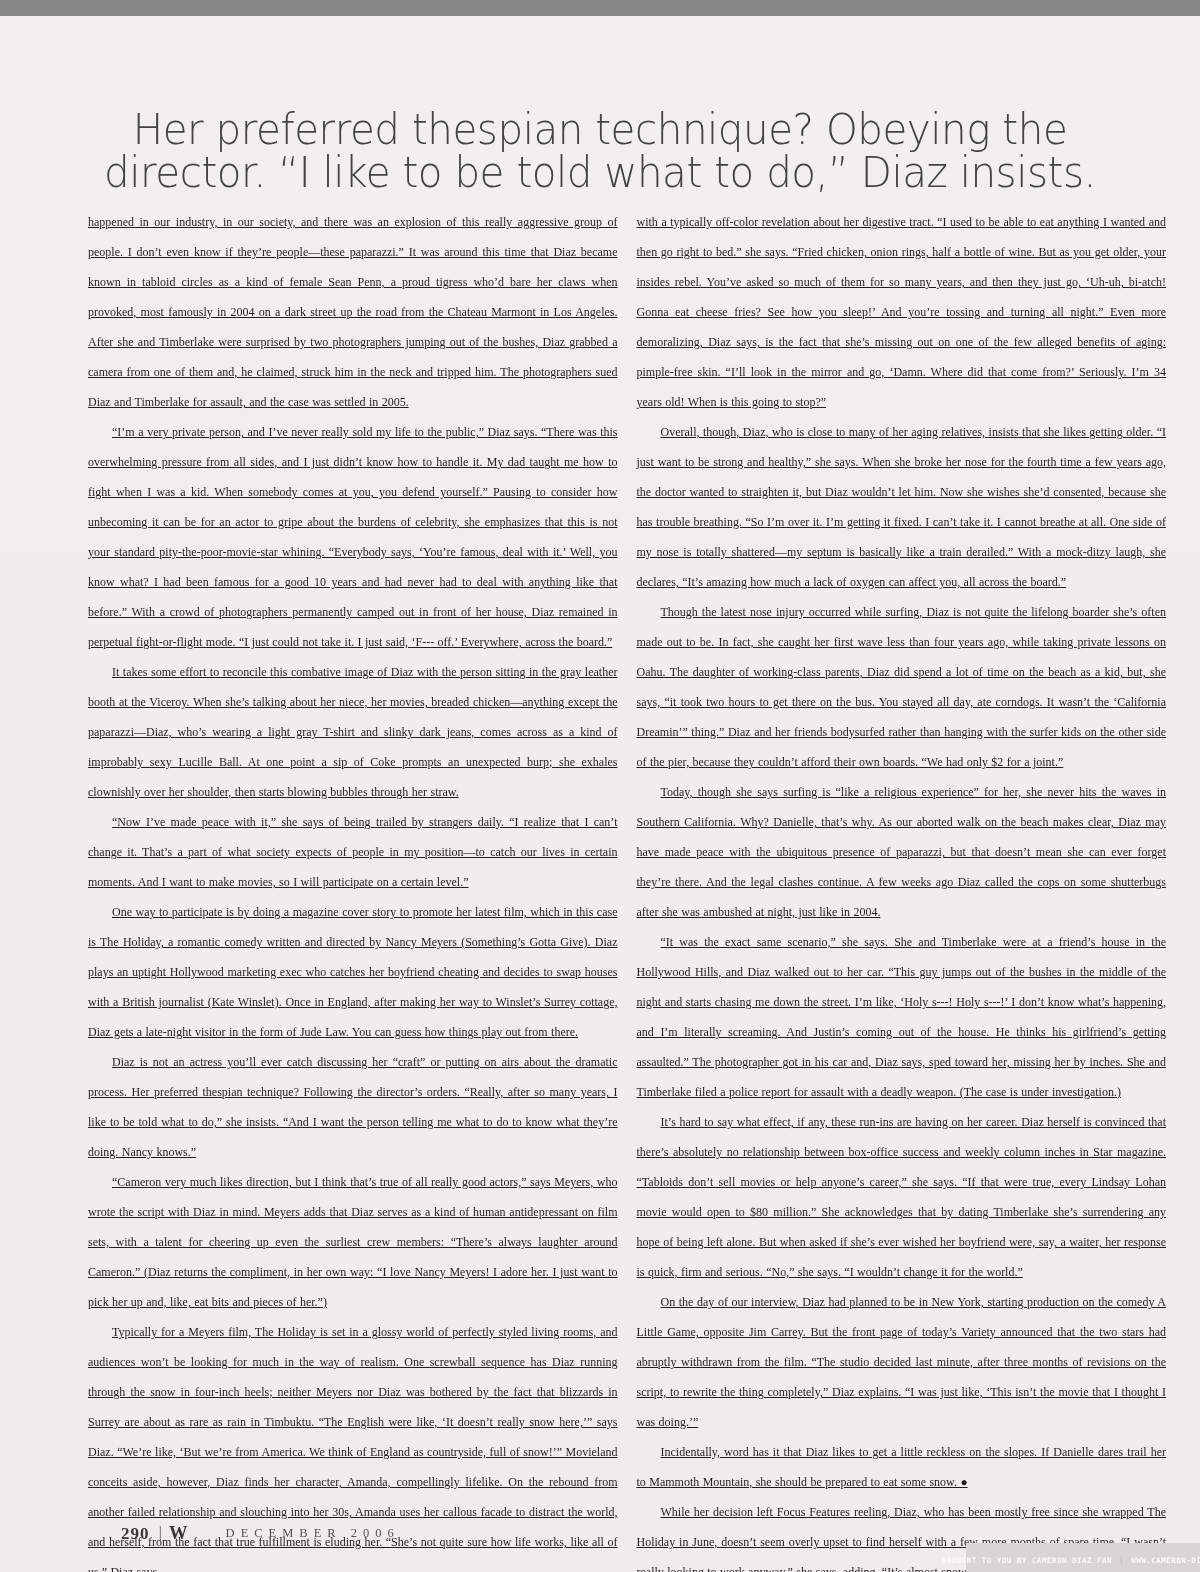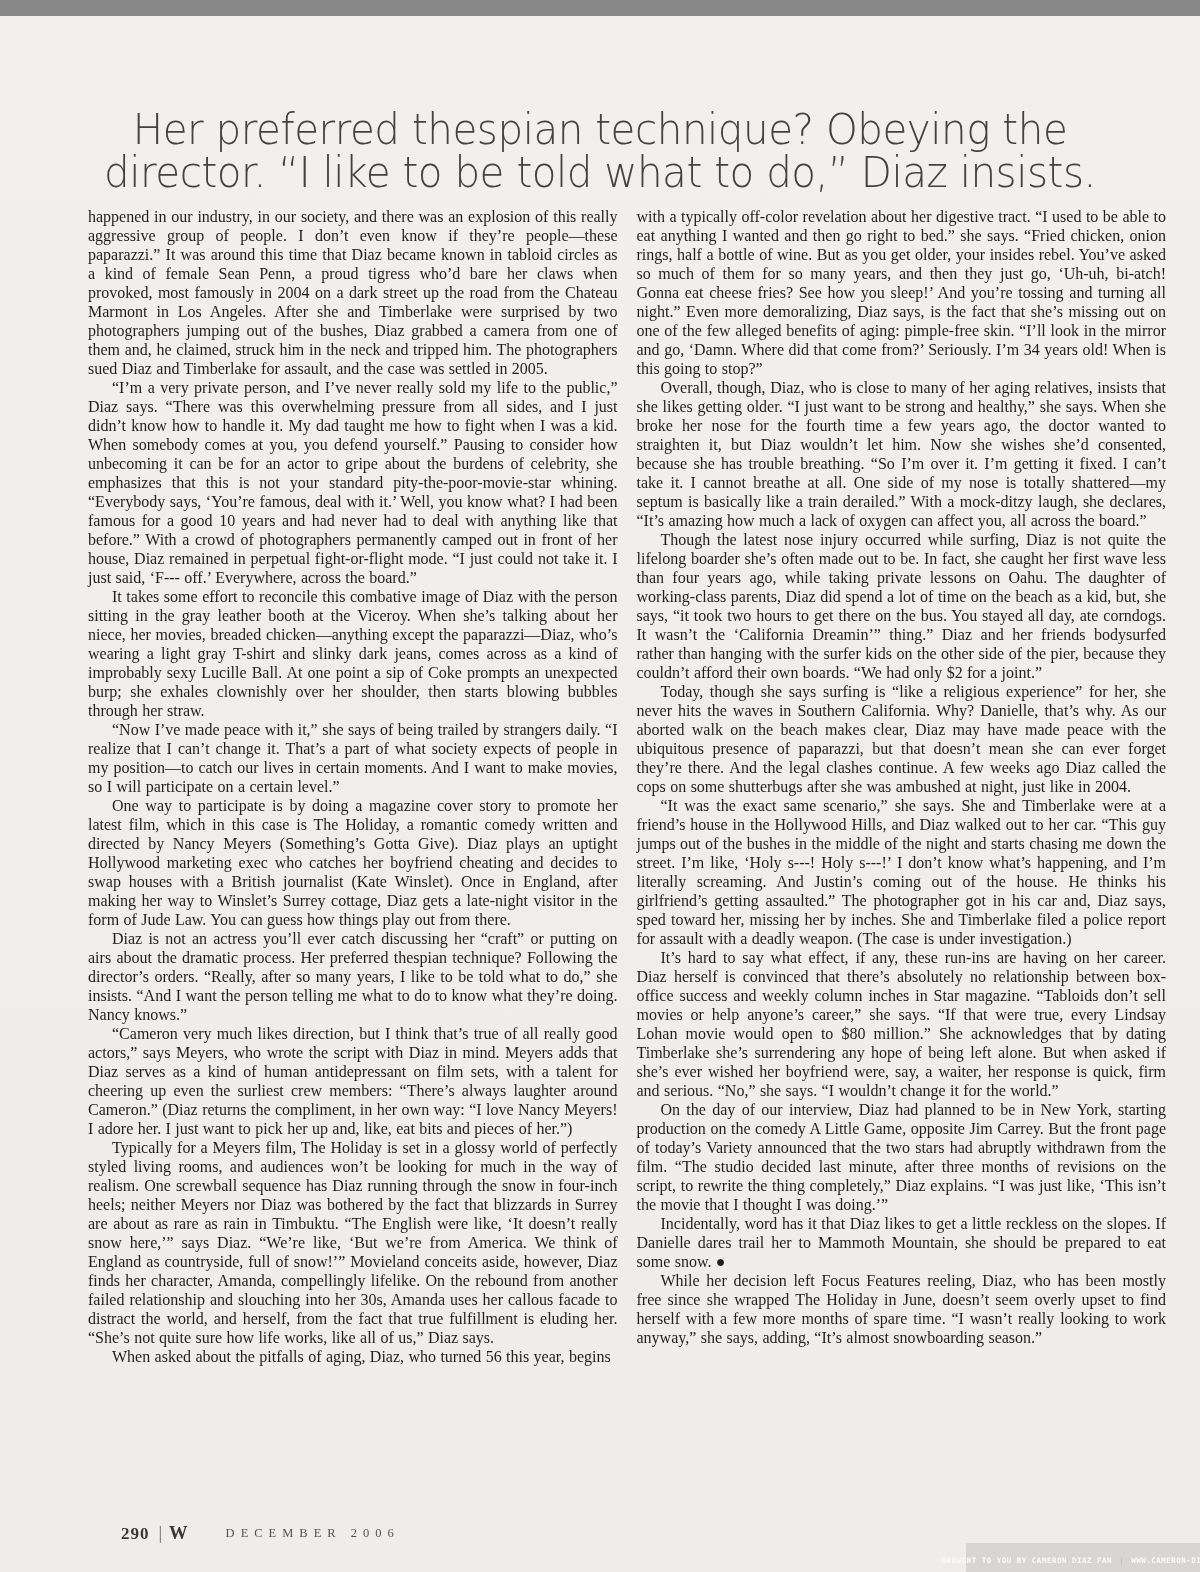--- a/index.html
+++ b/index.html
@@ -39,25 +39,26 @@
     top: 191px;
     left: 88px;
     width: 1078px;
     display: flex;
     gap: 19px;
   }
   .col { width: 530px; }
   .para {
     margin: 0;
     text-align: justify;
-    font-size: 16px;
-    line-height: 19px;
+    font-size: 12px;
+    line-height: 30px;
     color: #211f1d;
     text-indent: 24px;
     word-spacing: 0.4px;
+    text-decoration: underline;
   }
   .para.flush { text-indent: 0; }
   
   .footer {
     position: absolute;
     left: 121px;
     top: 1507px;
     display: flex;
     align-items: center;
     color: #3a3835;

